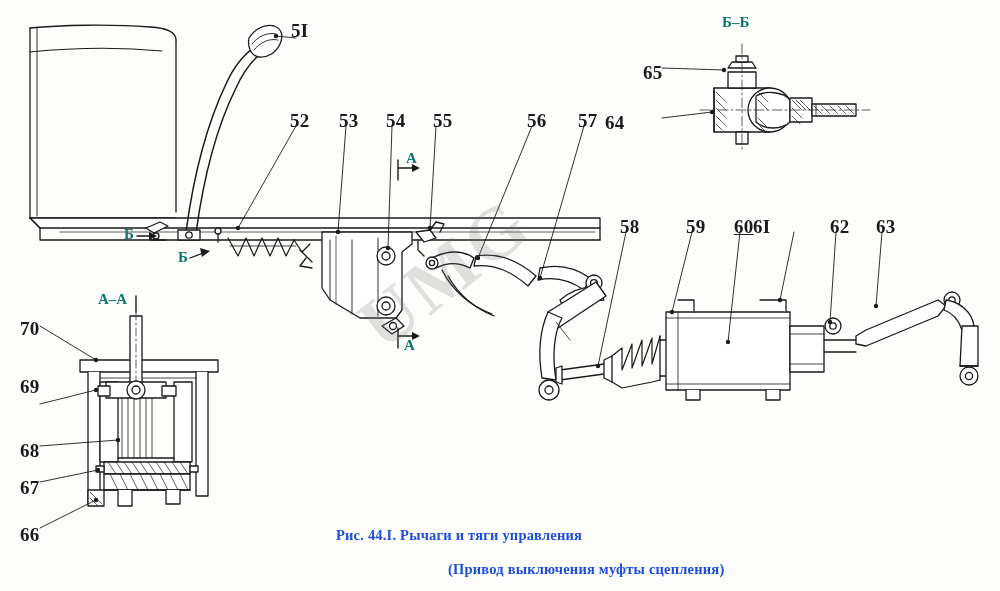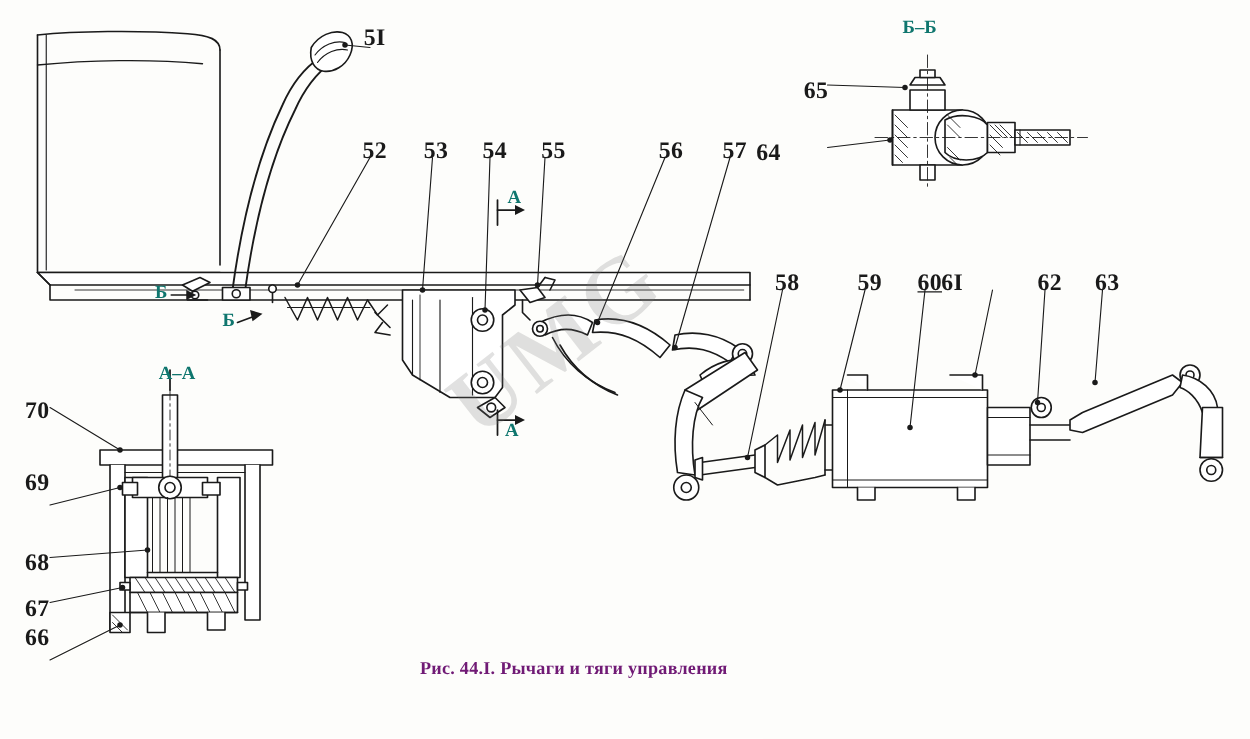--- a/index.html
+++ b/index.html
@@ -30,21 +30,21 @@
     font-weight: bold;
     color: #1a1a1a;
     white-space: nowrap;
     letter-spacing: 0.3px;
   }
   .caption {
     position: absolute;
     font-family: "Liberation Serif", serif;
     font-size: 14.5px;
     font-weight: bold;
-    color: #701a75;
+    color: #1d4ed8;
     white-space: nowrap;
     letter-spacing: 0.2px;
   }
   .section-title {
     position: absolute;
     font-family: "Liberation Serif", serif;
     font-size: 15px;
     font-weight: bold;
     color: #0f766e;
     white-space: nowrap;
@@ -295,42 +295,43 @@
         <circle cx="118" cy="440" r="2.2"></circle>
         <circle cx="98" cy="470" r="2.2"></circle>
         <circle cx="96" cy="500" r="2.2"></circle>
       </g>
     </g>
   </svg>
 
   <div class="watermark">UMG</div>
 
   <div class="section-title" style="left:722px; top:14px;">Б–Б</div>
-  <div class="section-title" style="left:127px; top:291px;">А–А</div>
+  <div class="section-title" style="left:98px; top:291px;">А–А</div>
   <div class="section-title" style="left:124px; top:226px;">Б</div>
   <div class="section-title" style="left:178px; top:249px;">Б</div>
   <div class="section-title" style="left:406px; top:150px;">А</div>
   <div class="section-title" style="left:404px; top:337px;">А</div>
 
   <div class="lbl" style="left:291px; top:20px;">5I</div>
   <div class="lbl" style="left:290px; top:110px;">52</div>
   <div class="lbl" style="left:339px; top:110px;">53</div>
   <div class="lbl" style="left:386px; top:110px;">54</div>
   <div class="lbl" style="left:433px; top:110px;">55</div>
   <div class="lbl" style="left:527px; top:110px;">56</div>
   <div class="lbl" style="left:578px; top:110px;">57</div>
   <div class="lbl" style="left:620px; top:216px;">58</div>
   <div class="lbl" style="left:686px; top:216px;">59</div>
   <div class="lbl" style="left:734px; top:216px;text-decoration:underline;">60</div>
   <div class="lbl" style="left:753px; top:216px;">6I</div>
   <div class="lbl" style="left:830px; top:216px;">62</div>
   <div class="lbl" style="left:876px; top:216px;">63</div>
   <div class="lbl" style="left:605px; top:112px;">64</div>
   <div class="lbl" style="left:643px; top:62px;">65</div>
-  <div class="lbl" style="left:20px;  top:500px;">66</div>
+  <div class="lbl" style="left:20px;  top:524px;">66</div>
   <div class="lbl" style="left:20px;  top:477px;">67</div>
   <div class="lbl" style="left:20px;  top:440px;">68</div>
   <div class="lbl" style="left:20px;  top:376px;">69</div>
   <div class="lbl" style="left:20px;  top:318px;">70</div>
 
   <div class="caption" style="left:336px; top:527px;">Рис. 44.I. Рычаги и тяги управления</div>
+  <div class="caption" style="left:448px; top:561px;">(Привод выключения муфты сцепления)</div>
 
 </div>
 
 </body></html>

